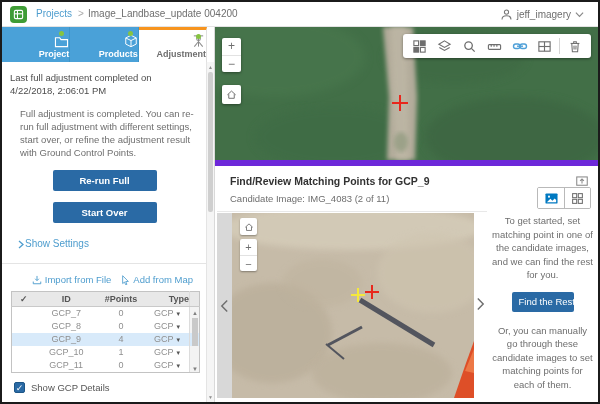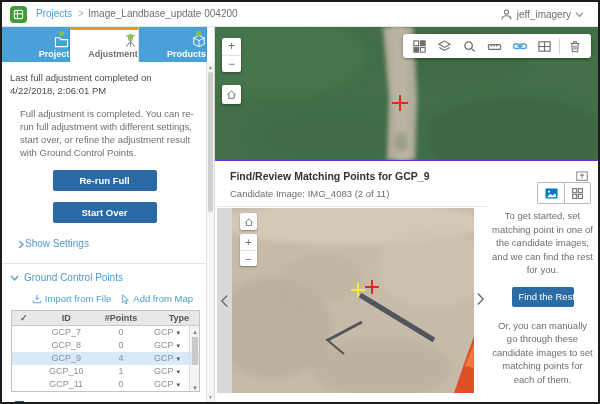--- a/index.html
+++ b/index.html
@@ -63,21 +63,21 @@
   .map-svg { position:absolute; left:0; top:0; }
   .map-zoom { position:absolute; left:7px; top:11px; width:19px; background:#fff; border-radius:2px; box-shadow:0 1px 3px rgba(0,0,0,.4); }
   .zoom-btn { height:17px; text-align:center; font-size:12px; color:#6e6e6e; line-height:17px; cursor:pointer; }
   .zoom-btn + .zoom-btn { border-top:1px solid #e2e2e2; }
   .map-home { position:absolute; left:7px; top:58px; width:19px; height:19px; background:#fff; border-radius:2px; box-shadow:0 1px 3px rgba(0,0,0,.4); display:flex; align-items:center; justify-content:center; cursor:pointer; }
   .map-toolbar { position:absolute; right:7px; top:7px; height:24px; background:#fff; border-radius:3px; box-shadow:0 1px 3px rgba(0,0,0,.4); display:flex; align-items:center; padding:0 4px; }
   .tool { width:25px; height:24px; display:flex; align-items:center; justify-content:center; cursor:pointer; }
   .tool-divider { width:1px; height:16px; background:#d5d5d5; margin:0 2px; }
 
   
-  .find-panel { position:absolute; left:213px; top:158px; width:383px; height:244px; background:#fff; border-top:1px solid #6d28d9; }
+  .find-panel { position:absolute; left:213px; top:158px; width:383px; height:244px; background:#fff; border-top:6px solid #6d28d9; }
   .fp-title { position:absolute; left:15px; top:9px; font-size:10.5px; font-weight:bold; color:#323232; }
   .fp-expand { position:absolute; right:9px; top:7px; cursor:pointer; }
   .fp-candidate { position:absolute; left:15px; top:27px; font-size:9.5px; color:#6e6e6e; }
   .fp-toggle { position:absolute; right:7px; top:21px; display:flex; border:1px solid #b9b9b9; border-radius:2px; overflow:hidden; }
   .fp-toggle .tg { width:26px; height:20px; display:flex; align-items:center; justify-content:center; cursor:pointer; background:#fff; }
   .fp-toggle .tg + .tg { border-left:1px solid #b9b9b9; }
 
   .viewer { position:absolute; left:2px; top:45px; width:270px; height:186px; border-top:1px solid #e8e8e8; }
   .viewer-strip { position:absolute; left:0; top:1px; width:15px; height:185px; background:#d8d8d8; display:flex; align-items:center; justify-content:center; cursor:pointer; }
   .cand-img { position:absolute; left:15px; top:1px; width:242px; height:185px; overflow:hidden; background:#c6bba8; }
@@ -127,72 +127,64 @@
   <div class="leftpanel">
     <div class="tabs">
       <div class="tab">
         <span class="status-dot"></span>
         <span>
           <svg width="15" height="13" viewBox="0 0 16 14" fill="none" stroke="#fff" stroke-width="1.2">
             <path d="M1.5 12.5 v-9.5 h4.5 l1.5 2 h7 v7.5 z"></path>
           </svg>
         </span>
         <span class="tab-label">Project</span>
+      </div>
+      <div class="tab">
+        <span class="status-dot"></span>
+        <span>
+          <svg width="14" height="14" viewBox="0 0 16 16" fill="none" stroke="#fff" stroke-width="1.1">
+            <path d="M8 1.5 L14 4.5 V11.5 L8 14.5 L2 11.5 V4.5 Z"></path>
+              <path d="M2 4.5 L8 7.5 L14 4.5 M8 7.5 V14.5"></path>
+          </svg>
+        </span>
+        <span class="tab-label">Products</span>
       </div>
       <div class="tab active">
         <span class="status-dot"></span>
         <span>
           <svg width="15" height="14" viewBox="0 0 16 15" fill="none" stroke="#8a8a8a" stroke-width="1.1">
             <line x1="3" y1="2" x2="13" y2="2"></line>
               <circle cx="8" cy="5" r="2"></circle>
               <line x1="8" y1="2" x2="8" y2="8"></line>
             <line x1="8" y1="8" x2="3.5" y2="13.5"></line>
               <line x1="8" y1="8" x2="12.5" y2="13.5"></line>
               <line x1="8" y1="8" x2="8" y2="13.5"></line>
           </svg>
         </span>
         <span class="tab-label">Adjustment</span>
       </div>
-      <div class="tab">
-        <span class="status-dot"></span>
-        <span>
-          <svg width="14" height="14" viewBox="0 0 16 16" fill="none" stroke="#fff" stroke-width="1.1">
-            <path d="M8 1.5 L14 4.5 V11.5 L8 14.5 L2 11.5 V4.5 Z"></path>
-              <path d="M2 4.5 L8 7.5 L14 4.5 M8 7.5 V14.5"></path>
-          </svg>
-        </span>
-        <span class="tab-label">Products</span>
-      </div>
     </div>
 
     <div class="panel-body">
       <p class="para1">Last full adjustment completed on 4/22/2018, 2:06:01 PM</p>
       <p class="para2">Full adjustment is completed. You can re-run full adjustment with different settings, start over, or refine the adjustment result with Ground Control Points.</p>
       <button class="btn">Re-run Full</button>
       <button class="btn">Start Over</button>
 
       <div class="section-link">
         <span>
           <svg width="6" height="9" viewBox="0 0 6 9" fill="none" stroke="#4E9DCE" stroke-width="1.3">
               <polyline points="1,1 5,4.5 1,8"></polyline>
             </svg>
         </span>
         <span>Show Settings</span>
       </div>
 
       <div class="divider"></div>
 
-      <div class="gcp-head">
-        <span>
-          <svg width="9" height="6" viewBox="0 0 9 6" fill="none" stroke="#4E9DCE" stroke-width="1.3">
-              <polyline points="1,1 4.5,5 8,1"></polyline>
-            </svg>
-        </span>
-        <span>Ground Control Points</span>
-      </div>
 
       <div class="links-row">
         <span class="mini-link">
           <span>
             <svg width="10" height="10" viewBox="0 0 16 16" fill="none" stroke="#4E9DCE" stroke-width="1.5">
               <path d="M8 1.5 v7 M5 6 l3 3 3-3"></path>
                 <path d="M2 10.5 v3.5 h12 v-3.5"></path>
             </svg>
           </span>
           <span>Import from File</span>

